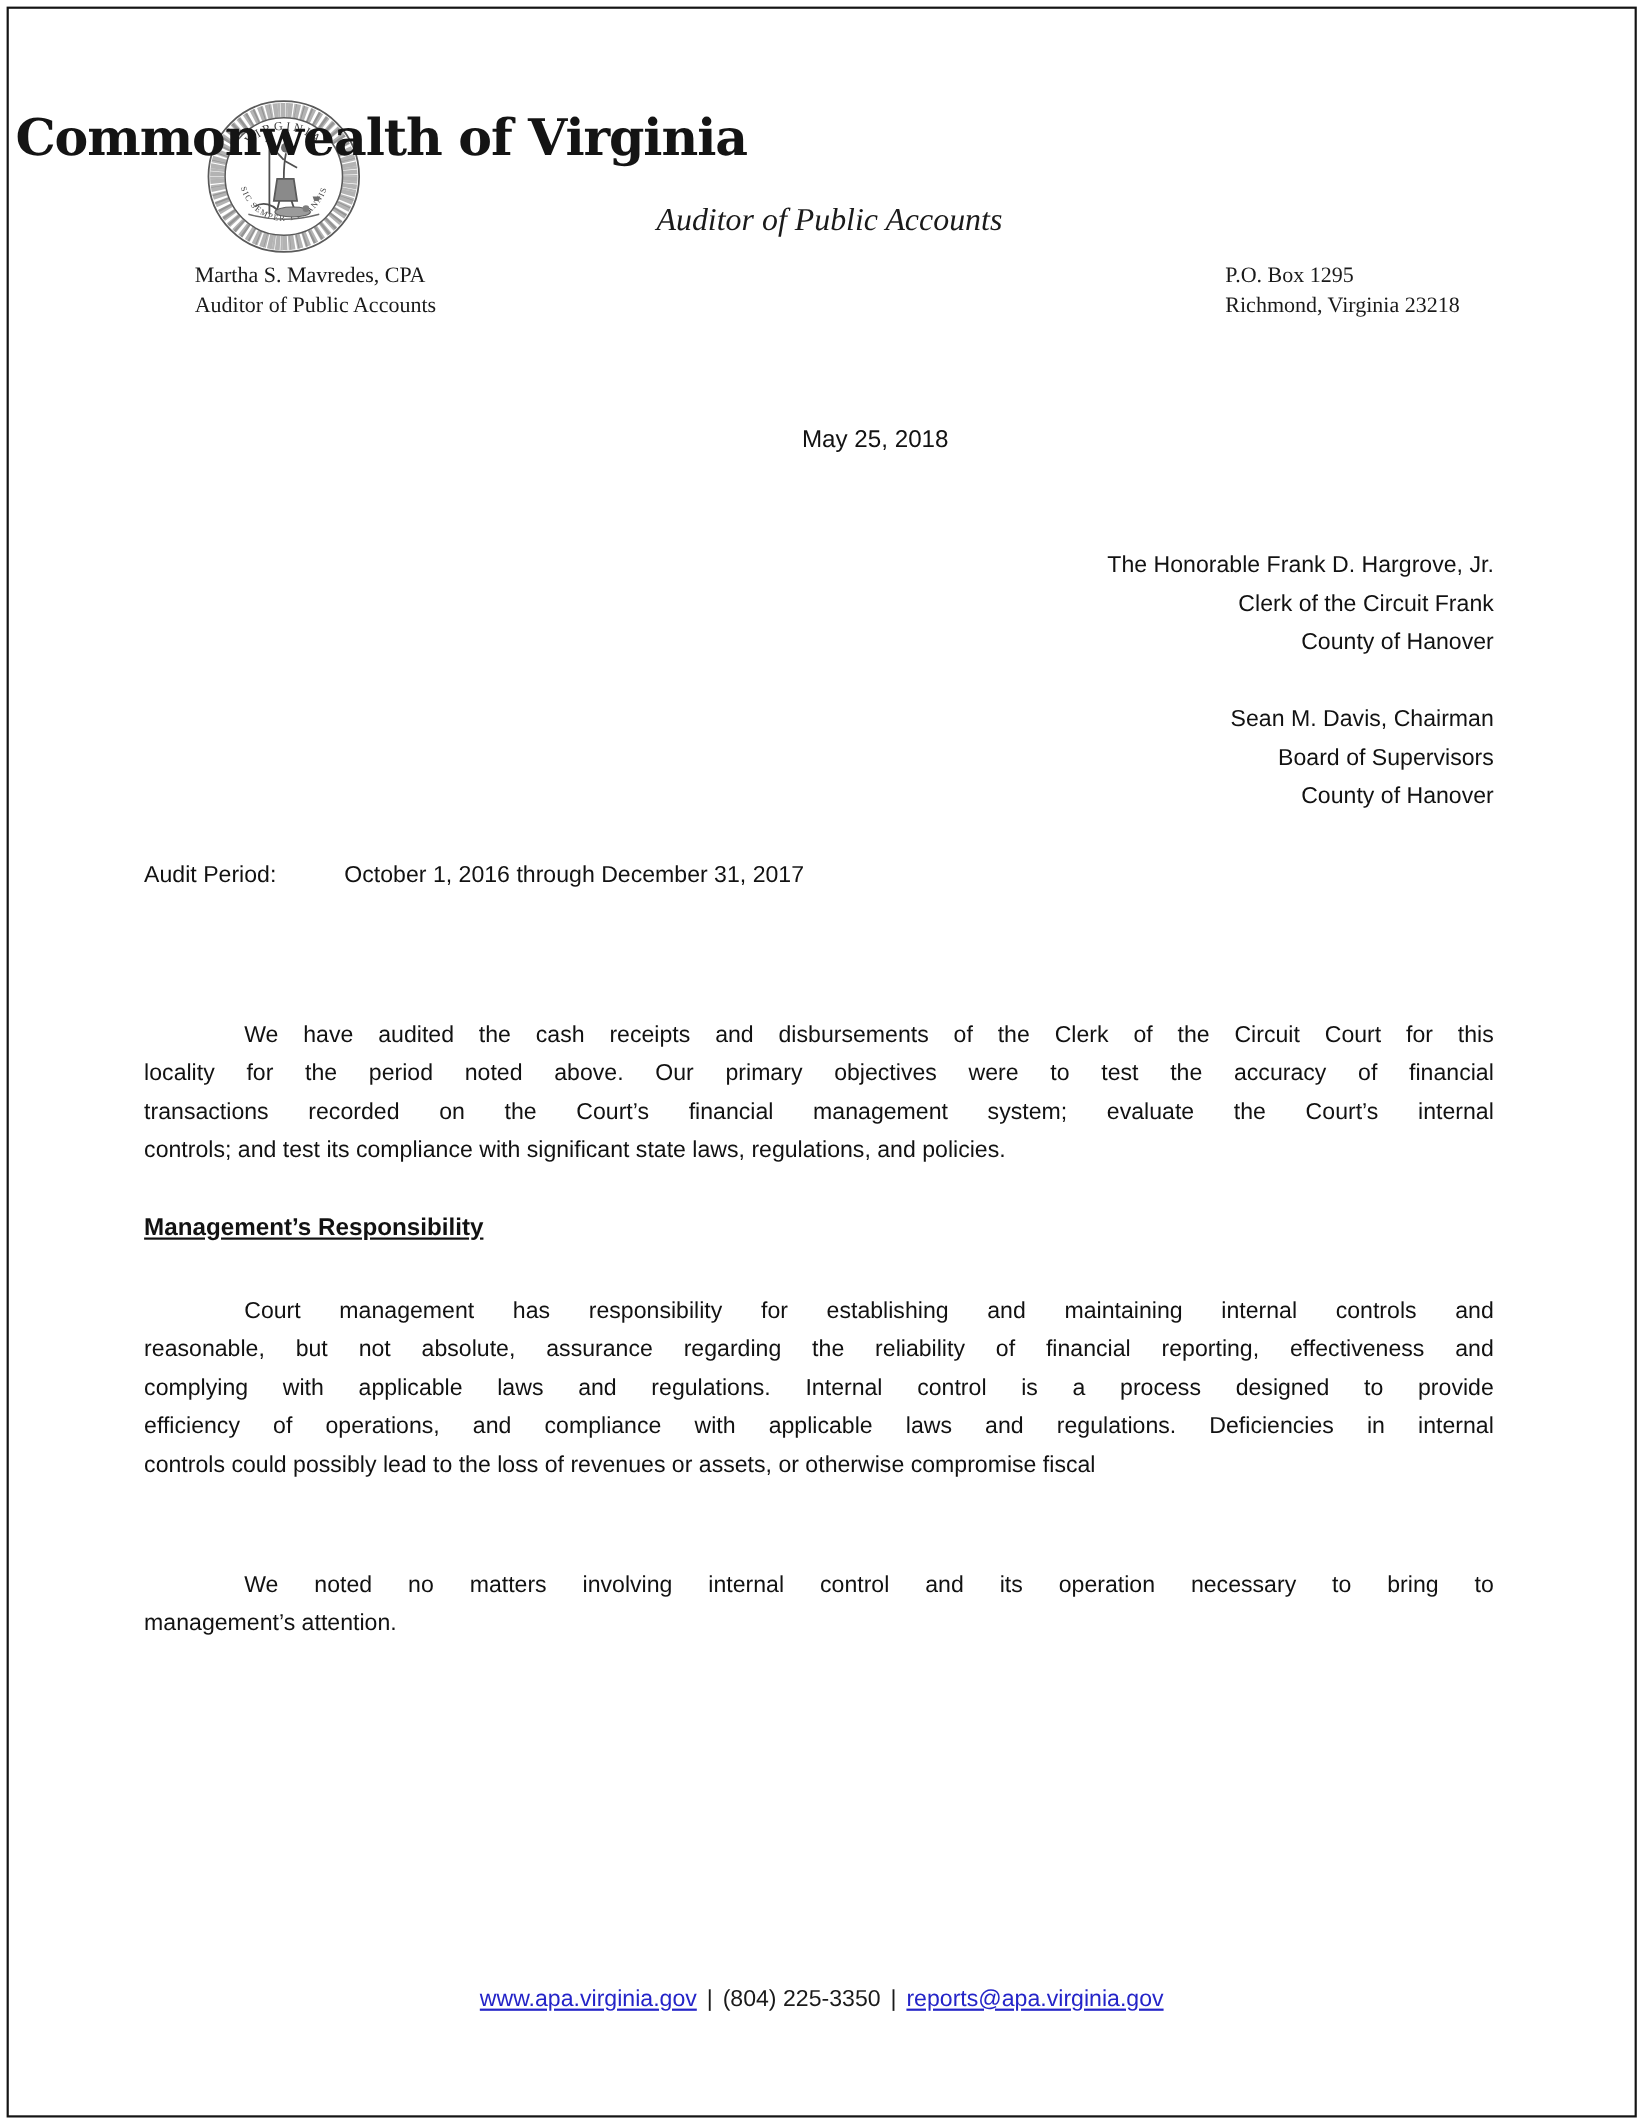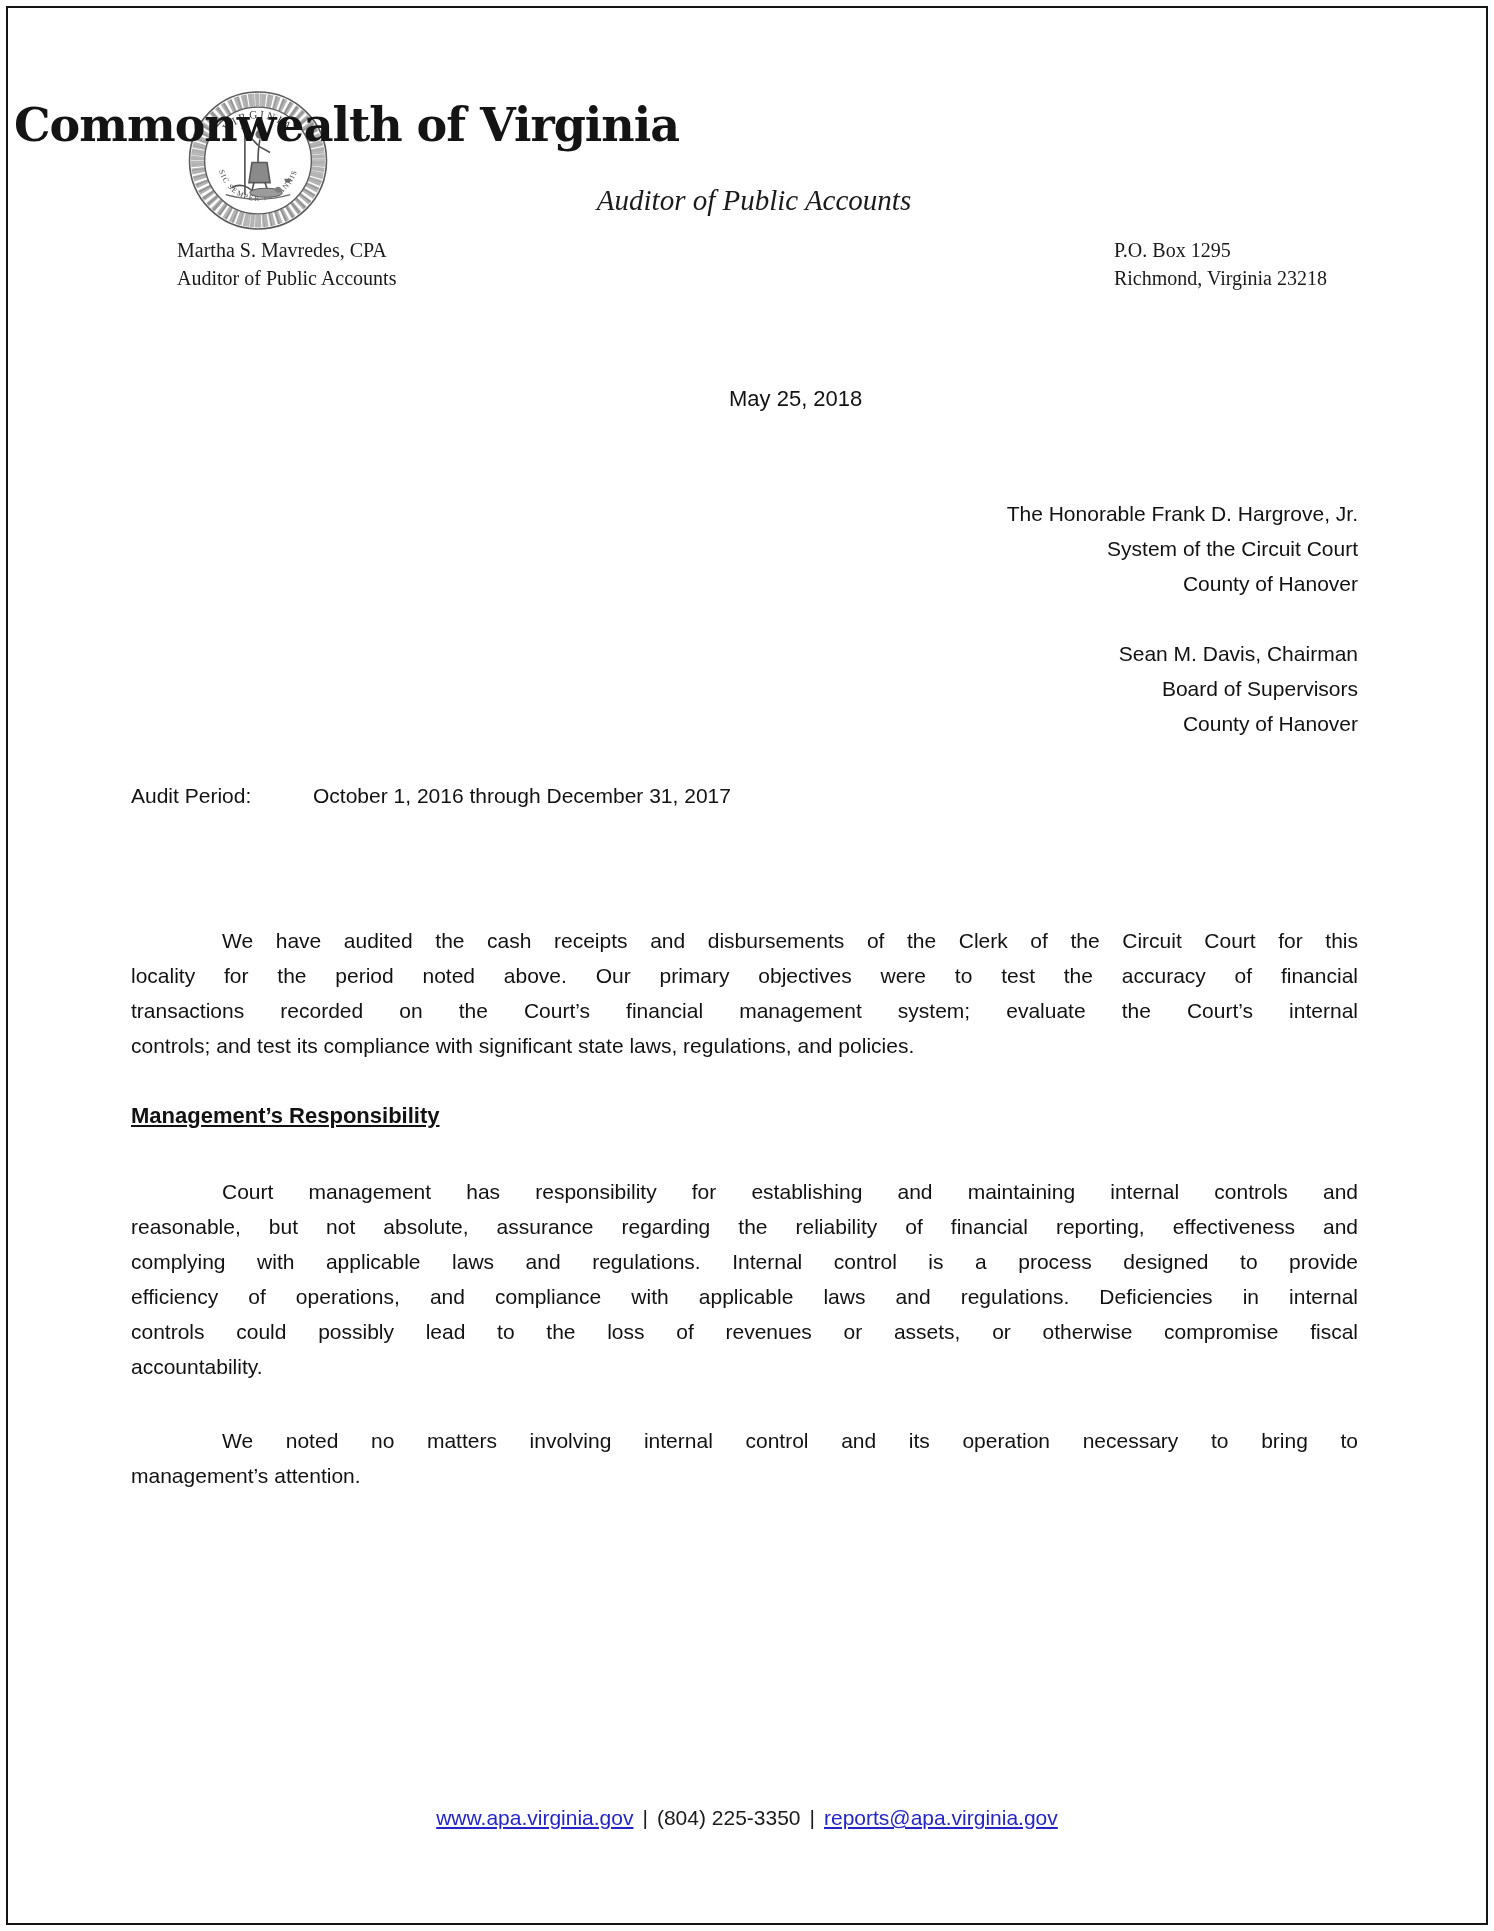--- a/index.html
+++ b/index.html
@@ -101,21 +101,21 @@
 
 <div class="lh-right">
   <div>P.O. Box 1295</div>
   <div>Richmond, Virginia 23218</div>
 </div>
 
 <div class="dateline">May 25, 2018</div>
 
 <div class="block plain" style="top:496px;">
     <div class="ln">The Honorable Frank D. Hargrove, Jr.</div>
-    <div class="ln">System of the Circuit Court</div>
+    <div class="ln">Clerk of the Circuit Frank</div>
     <div class="ln">County of Hanover</div>
     <div class="ln">&nbsp;</div>
     <div class="ln">Sean  M. Davis, Chairman</div>
     <div class="ln">Board of Supervisors</div>
     <div class="ln">County of Hanover</div>
   </div>
 
 <div class="block kv" style="top:778px;">
   <div class="ln">
     <span class="lbl">Audit Period:</span><span>October 1, 2016 through December 31, 2017</span>
@@ -132,21 +132,20 @@
 <div class="block" style="top:1098px;">
   <span class="heading">Management’s Responsibility</span>
 </div>
 
 <div class="block jp" style="top:1174px;">
     <div class="ln">Court management has responsibility for establishing and maintaining internal controls and</div>
     <div class="ln">reasonable, but not absolute, assurance regarding the reliability of financial reporting, effectiveness and</div>
     <div class="ln">complying with applicable laws and regulations.  Internal control is a process designed to provide</div>
     <div class="ln">efficiency of operations, and compliance with applicable laws and regulations.  Deficiencies in internal</div>
     <div class="ln">controls could possibly lead to the loss of revenues or assets, or otherwise compromise fiscal</div>
-    <div class="ln">accountability.</div>
   </div>
 
 <div class="block jp" style="top:1423px;">
     <div class="ln">We noted no matters involving internal control and its operation necessary to bring to</div>
     <div class="ln">management’s attention.</div>
   </div>
 
 <div class="footer">
   <a href="#" style="color: rgb(36, 36, 200);">www.apa.virginia.gov</a><span class="sep">|</span><span>(804) 225-3350</span><span class="sep">|</span><a href="#" style="color: rgb(36, 36, 200);">reports@apa.virginia.gov</a>
 </div>

